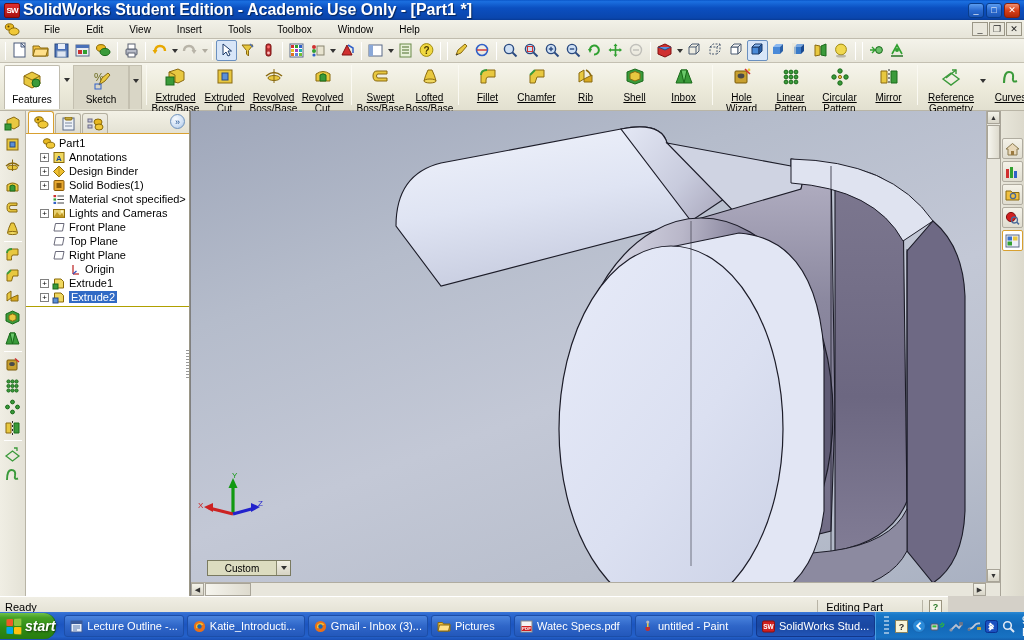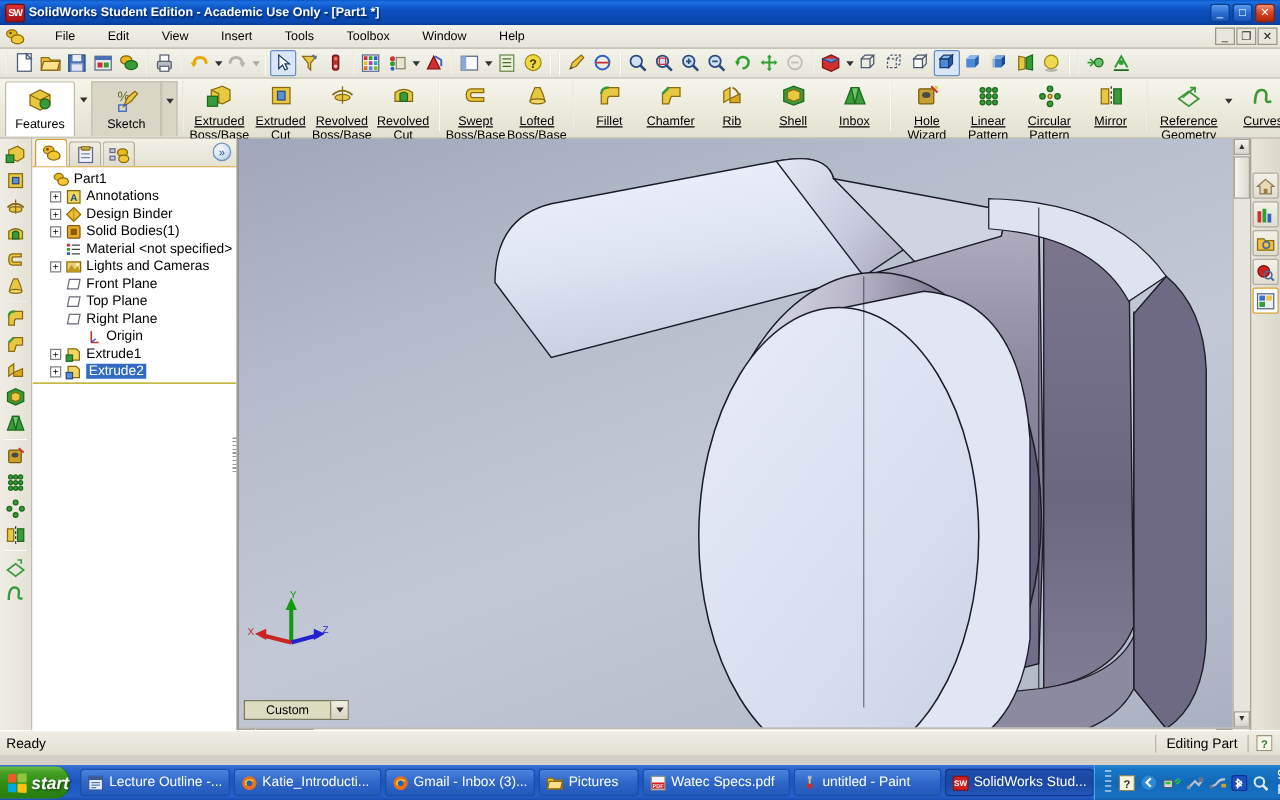--- a/index.html
+++ b/index.html
@@ -20,21 +20,21 @@
     color: #fff;
   }
   .tb-icon {
     width: 16px; height: 15px; margin: 0 3px 0 2px;
     background: linear-gradient(180deg,#e03030,#a81010);
     border: 1px solid #7a0a0a; border-radius: 2px;
     color: #fff; font-size: 8px; font-weight: bold;
     display: flex; align-items: center; justify-content: center;
     letter-spacing: -1px;
   }
-  .tb-title { font-size: 10px; font-weight: bold; text-shadow: 1px 1px 1px rgba(0,0,0,.5); flex: 1; }
+  .tb-title { font-size: 16px; font-weight: bold; text-shadow: 1px 1px 1px rgba(0,0,0,.5); flex: 1; }
   .tb-btns { display: flex; gap: 2px; margin-right: 2px; }
   .tb-btn {
     width: 16px; height: 15px;
     background: linear-gradient(180deg,#5a9cf0,#2a6ad0 50%,#1a55b5);
     border: 1px solid #0a3d8a; border-radius: 3px;
     color: #fff; font-size: 9px; line-height: 13px; text-align: center;
   }
   .tb-btn.close { background: linear-gradient(180deg,#f09070,#d84018 50%,#b02808); border-color:#8a2008; }
 
   
@@ -191,21 +191,21 @@
     background: #e8e6dc; border-top: 1px solid #b0aca0;
   }
   .sb-arrow {
     width: 13px; height: 13px; background: linear-gradient(180deg,#f4f3ea,#d8d5c8);
     border: 1px solid #a8a498; font-size: 7px; display:flex; align-items:center; justify-content:center;
     color:#333;
   }
   .sb-thumb { background: linear-gradient(90deg,#f6f5ee,#dedbce); border: 1px solid #a8a498; }
 
   .config-combo {
-    position: absolute; left: 4px; bottom: 20px;
+    position: absolute; left: 16px; bottom: 20px;
     width: 84px; height: 16px;
     background: #dcdcc0; border: 1px solid #7a7a60;
     display: flex; align-items: center;
     font-size: 10px;
   }
   .config-combo .cc-txt { flex:1; text-align:center; color:#000; }
   .config-combo .cc-btn {
     width: 14px; height: 14px; background: linear-gradient(180deg,#f2f0e4,#d6d3c4);
     border-left: 1px solid #8a8a70; display:flex;align-items:center;justify-content:center;
   }
@@ -219,24 +219,24 @@
   .tp-btn {
     width: 21px; height: 21px; margin-bottom: 2px;
     background: linear-gradient(180deg,#f4f2e8,#e0ddd0);
     border: 1px solid #b0aca0; border-radius: 2px;
     display: flex; align-items: center; justify-content: center;
   }
   .tp-btn.active { background: #fff; border-color: #d8a030; }
 
   
   .statusbar {
-    position: absolute; bottom: 36px; left: 0; width: 1024px; height: 20px;
+    position: absolute; bottom: 24px; left: 0; width: 948px; height: 20px;
     background: linear-gradient(180deg,#f0eee4,#e2e0d2);
     border-top: 1px solid #fff;
-    display: flex; align-items: center; font-size: 11px; color: #000;
+    display: flex; align-items: center; font-size: 11px; color: #000; gap: 31px;
   }
   .sb-left { padding-left: 5px; flex: 1; }
   .sb-cell { padding: 0 8px; border-left: 1px solid #b8b4a6; height: 14px; display:flex; align-items:center; }
 
   
   .taskbar {
     position: absolute; bottom: 0; left: 0; width: 1024px; height: 28px;
     background: linear-gradient(180deg,#3b77d8 0%,#2e6ad0 8%,#1c55c0 45%,#2461ca 88%,#1a4fb4 100%);
     display: flex; align-items: center;
   }

